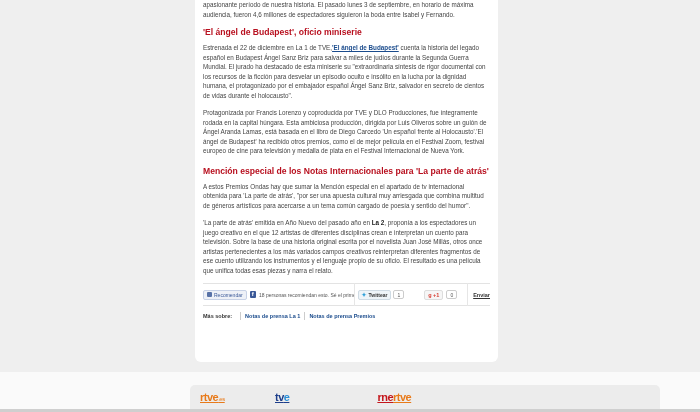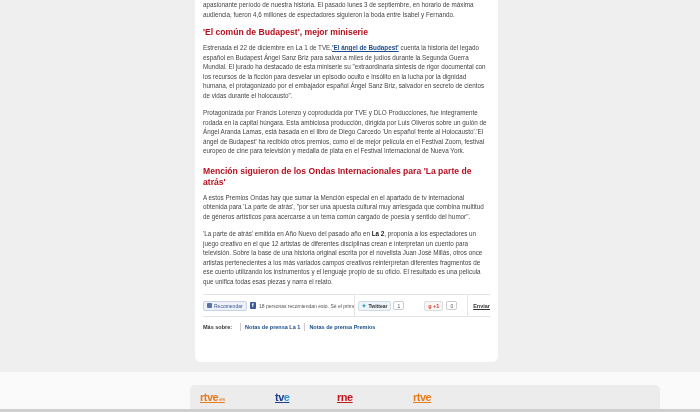--- a/index.html
+++ b/index.html
@@ -96,41 +96,41 @@
     border-radius: 5px 5px 0 0;
     display: flex; align-items: center;
     padding-left: 10px;
     padding-bottom: 6px;
   }
   .logo { font-weight: bold; font-size: 11px; letter-spacing: -0.5px; margin-right: 0; }
   .logo small { font-size: 6px; font-weight: normal; }
   .logo-rtve-es { color: #e87a1a; width: 75px; }
   .logo-tve { color: #1c3d8a; width: 62px; }
   .logo-tve .e { color: #2a8fd8; }
-  .logo-rne { color: #c4161c; width: 76px; }
+  .logo-rne { color: #c4161c; width: 56px; text-align: right; }
   .logo-rtve { color: #e87a1a; }
   .bottom-bar {
     position: absolute; left: 0; top: 409px; width: 700px; height: 3px;
     background: #cfcfcf;
   }
 </style>
 </head>
 <body>
 
 <div class="article-card">
   <div class="article-body">
     <p>apasionante período de nuestra historia. El pasado lunes 3 de septiembre, en horario de máxima audiencia, fueron 4,6 millones de espectadores siguieron la boda entre Isabel y Fernando.</p>
 
-    <h3 class="first">'El común de Budapest', mejor miniserie</h3>
+    <h3 class="first">'El ángel de Budapest', oficio miniserie</h3>
     <p>
       <span>Estrenada el 22 de diciembre en La 1 de TVE,</span><a class="inline-link" href="#">'El ángel de Budapest'</a><span> cuenta la historia del legado español en Budapest Ángel Sanz Briz para salvar a miles de judíos durante la Segunda Guerra Mundial. El jurado ha destacado de esta miniserie su "extraordinaria síntesis de rigor documental con los recursos de la ficción para desvelar un episodio oculto e insólito en la lucha por la dignidad humana, el protagonizado por el embajador español Ángel Sanz Briz, salvador en secreto de cientos de vidas durante el holocausto".</span>
     </p>
     <p>Protagonizada por Francis Lorenzo y coproducida por TVE y DLO Producciones, fue íntegramente rodada en la capital húngara. Esta ambiciosa producción, dirigida por Luis Oliveros sobre un guión de Ángel Aranda Lamas, está basada en el libro de Diego Carcedo 'Un español frente al Holocausto'.'El ángel de Budapest' ha recibido otros premios, como el de mejor película en el Festival Zoom, festival europeo de cine para televisión y medalla de plata en el Festival Internacional de Nueva York.</p>
 
-    <h3>Mención siguieron de los Ondas Internacionales para 'La parte de atrás'</h3>
+    <h3>Mención especial de los Notas Internacionales para 'La parte de atrás'</h3>
     <p>A estos Premios Ondas hay que sumar la Mención especial en el apartado de tv internacional obtenida para 'La parte de atrás', "por ser una apuesta cultural muy arriesgada que combina multitud de géneros artísticos para acercarse a un tema común cargado de poesía y sentido del humor".</p>
     <p>
       <span>'La parte de atrás' emitida en Año Nuevo del pasado año en </span><b>La 2</b><span>, proponía a los espectadores un juego creativo en el que 12 artistas de diferentes disciplinas crean e interpretan un cuento para televisión. Sobre la base de una historia original escrita por el novelista Juan José Millás, otros once artistas pertenecientes a los más variados campos creativos reinterpretan diferentes fragmentos de ese cuento utilizando los instrumentos y el lenguaje propio de su oficio. El resultado es una película que unifica todas esas piezas y narra el relato.</span>
     </p>
   </div>
 
   <div class="social-bar">
     <div class="fb-like">
       <span class="fb-thumb"></span>
       <span>Recomendar</span>

